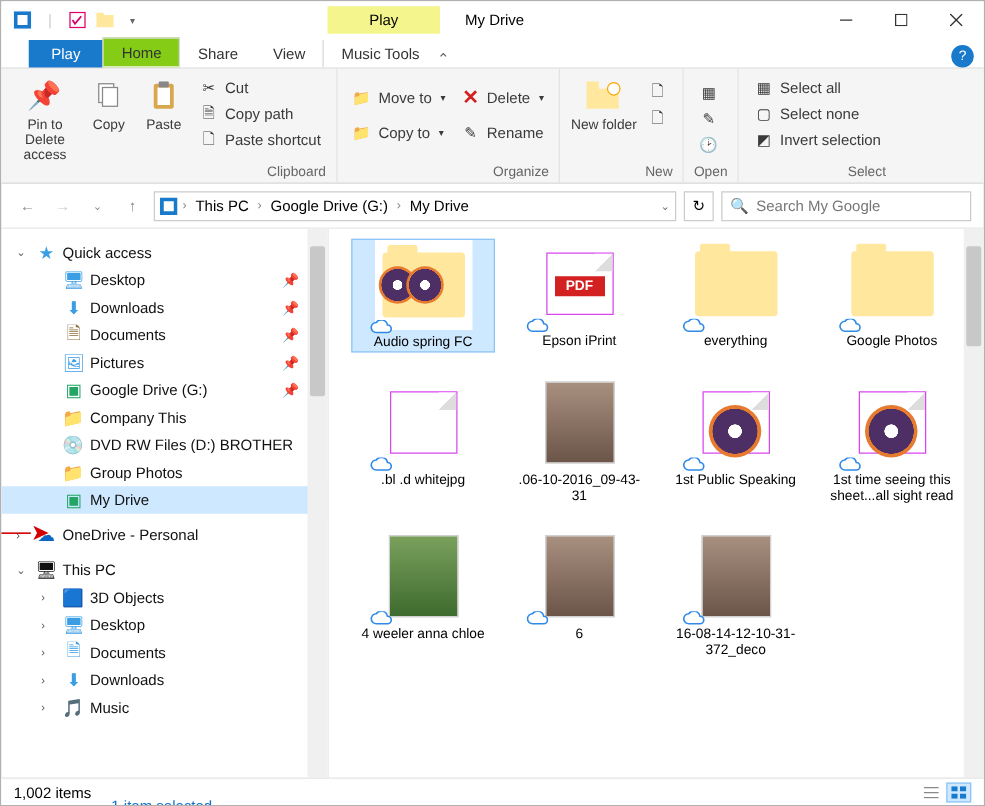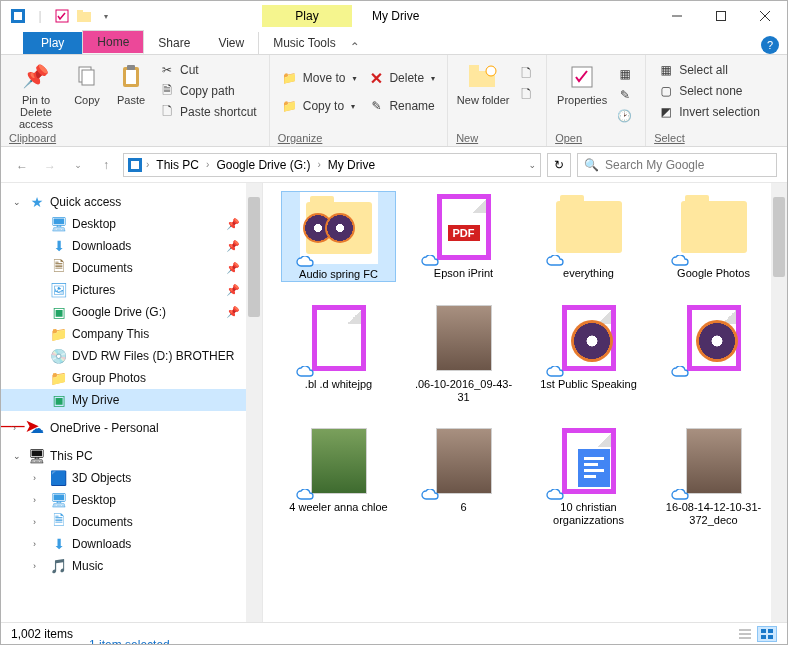--- a/index.html
+++ b/index.html
@@ -11,30 +11,30 @@
 .titlebar .qat .q { width: 22px; height: 22px; display: flex; align-items: center; justify-content: center; }
 .titlebar .play-box { margin-left: 145px; width: 90px; text-align: center; background: #f5f58e; font-size: 12px; padding: 4px 0; }
 .titlebar .title { margin-left: 20px; font-size: 12px; }
 .titlebar .winbtns { margin-left: auto; display: flex; }
 .titlebar .winbtn { width: 44px; height: 28px; display: flex; align-items: center; justify-content: center; }
 
 
 .tabs { height: 24px; display: flex; align-items: flex-end; background: #fff; border-bottom: 1px solid #dadada; }
 .tab { padding: 4px 14px; font-size: 12px; color: #333; white-space: nowrap; }
 .tab.file { background: #1979ca; color: #fff; margin-left: 22px; padding: 4px 18px; }
-.tab.active { border: 1px solid #dadada; border-bottom: 1px solid #f5f5f5; background: #ec4899; }
+.tab.active { border: 1px solid #dadada; border-bottom: 1px solid #f5f5f5; background: #84cc16; }
 .tab.tools { border-left: 1px solid #dadada; }
 .tabs .help { margin-left: auto; width: 18px; height: 18px; border-radius: 50%; background: #1979ca; color: #fff; display: flex; align-items: center; justify-content: center; margin-right: 8px; font-size: 11px; }
 .tabs .caret { margin-right: 8px; color: #666; }
 
 
 .ribbon { height: 92px; background: #f5f5f5; display: flex; border-bottom: 1px solid #dadada; }
 .rgroup { border-right: 1px solid #e3e3e3; padding: 4px 8px 2px 8px; display: flex; flex-direction: column; }
 .rgroup .body { flex: 1; display: flex; align-items: flex-start; gap: 4px; }
-.rgroup .lbl { text-align: left; font-size: 11px; color: #666; padding-top: 2px; text-decoration: underline; }
+.rgroup .lbl { text-align: right; font-size: 11px; color: #666; padding-top: 2px; }
 .bigbtn { display: flex; flex-direction: column; align-items: center; width: 54px; gap: 3px; padding-top: 4px; }
 .bigbtn .ico { width: 28px; height: 28px; display: flex; align-items: center; justify-content: center; font-size: 22px; }
 .bigbtn .t { font-size: 11px; text-align: center; color: #3a3a3a; line-height: 1.1; }
 .smallcol { display: flex; flex-direction: column; gap: 3px; padding-top: 2px; }
 .smallbtn { display: flex; align-items: center; gap: 5px; font-size: 12px; color: #3a3a3a; padding: 1px 4px; white-space: nowrap; }
 .smallbtn .si { width: 16px; height: 16px; display: flex; align-items: center; justify-content: center; }
 
 
 .addrrow { height: 36px; display: flex; align-items: center; padding: 0 10px; gap: 6px; border-bottom: 1px solid #e8e8e8; }
 .navarrow { width: 22px; height: 22px; display: flex; align-items: center; justify-content: center; color: #888; }
@@ -63,21 +63,21 @@
 .content .scroll { position: absolute; right: 0; top: 0; width: 16px; height: 100%; background: #f0f0f0; }
 .content .thumb { position: absolute; right: 2px; top: 14px; width: 12px; height: 80px; background: #c8c8c8; border-radius: 2px; }
 .grid { display: grid; grid-template-columns: repeat(4, 115px); gap: 20px 10px; }
 .tile { display: flex; flex-direction: column; align-items: center; gap: 4px; width: 115px; }
 .tile.sel { background: #cde8ff; border: 1px solid #8cc5f5; }
 .tile .thumbv { width: 78px; height: 72px; background: #fff; position: relative; display: flex; align-items: center; justify-content: center; }
 .tile .fname { font-size: 11px; text-align: center; line-height: 1.2; word-break: break-word; max-width: 100px; }
 .cloud { position: absolute; left: -4px; bottom: -4px; width: 18px; height: 12px; }
 .folder { width: 66px; height: 52px; background: #ffe79e; border-radius: 3px; position: relative; }
 .folder::before { content: ""; position: absolute; top: -6px; left: 4px; width: 24px; height: 8px; background: #ffe79e; border-radius: 2px 2px 0 0; }
-.paper { width: 54px; height: 66px; background: #fff; border: 5px solid #d946ef; position: relative; }
+.paper { width: 54px; height: 50px; background: #fff; border: 1px solid #d946ef; position: relative; }
 .paper .fold { position: absolute; top: 0; right: 0; width: 14px; height: 14px; background: linear-gradient(135deg, #fff 50%, #ddd 50%); }
 .pdfbadge { position: absolute; bottom: 14px; left: 6px; right: 6px; background: #d32020; color: #fff; font-size: 11px; font-weight: bold; text-align: center; padding: 2px 0; }
 .gdoc { position: absolute; top: 16px; left: 11px; width: 32px; height: 38px; background: #4285f4; display: flex; flex-direction: column; gap: 3px; padding: 8px 6px; }
 .gdoc div { height: 3px; background: #fff; }
 .disc { width: 48px; height: 48px; border-radius: 50%; background: radial-gradient(circle, #fff 0 18%, #4d2f66 19% 60%, #e67a2e 61% 100%); }
 .photo { width: 56px; height: 66px; background: #888; border: 1px solid #d0d0d0; }
 
 
 .status { position: absolute; bottom: 0; left: 0; right: 0; height: 22px; border-top: 1px solid #e3e3e3; display: flex; align-items: center; padding: 0 10px; font-size: 12px; gap: 16px; background: #fff; }
 .status .sel { color: #1471c9; margin-top: 22px; }
@@ -237,29 +237,20 @@
         <div class="smallbtn">
             <span class="si">🗋</span>
           </div>
       </div>
     </div>
     <div class="lbl">New</div>
   </div>
 
   <div class="rgroup">
     <div class="body">
-      <div class="bigbtn">
-        <div class="ico">
-            <svg width="24" height="24">
-              <rect x="2" y="2" width="20" height="20" fill="#fff" stroke="#888"></rect>
-              <path d="M6 12l3 4 8-10" stroke="#d06" fill="none" stroke-width="2"></path>
-            </svg>
-          </div>
-        <div class="t">Properties</div>
-      </div>
       <div class="smallcol" style="padding-top:6px">
         <div class="smallbtn">
             <span class="si">▦</span>
           </div>
         <div class="smallbtn">
             <span class="si">✎</span>
           </div>
         <div class="smallbtn">
             <span class="si">🕑</span>
           </div>
@@ -491,55 +482,39 @@
             <div class="paper">
               <div class="fold"></div>
               <div style="position:absolute;top:10px;left:4px">
                 <div class="disc" style="width:42px;height:42px"></div>
               </div>
             </div>
             <svg class="cloud" viewBox="0 0 18 12">
               <path d="M5 10a4 4 0 010-8 5 5 0 019 2 3 3 0 010 6z" fill="#fff" stroke="#2e8ae6" stroke-width="1.3"></path>
             </svg>
           </div>
+          <div class="fname">1st time seeing this sheet...all sight read</div>
         </div>
         <div class="tile">
           <div class="thumbv">
             <div class="photo" style="background:linear-gradient(#7aa05c,#3e6b2f)"></div>
             <svg class="cloud" viewBox="0 0 18 12">
               <path d="M5 10a4 4 0 010-8 5 5 0 019 2 3 3 0 010 6z" fill="#fff" stroke="#2e8ae6" stroke-width="1.3"></path>
             </svg>
           </div>
           <div class="fname">4 weeler anna chloe</div>
         </div>
         <div class="tile">
           <div class="thumbv">
             <div class="photo" style="background:linear-gradient(#a89080,#6b5548)"></div>
             <svg class="cloud" viewBox="0 0 18 12">
               <path d="M5 10a4 4 0 010-8 5 5 0 019 2 3 3 0 010 6z" fill="#fff" stroke="#2e8ae6" stroke-width="1.3"></path>
             </svg>
           </div>
           <div class="fname">6</div>
-        </div>
-        <div class="tile">
-          <div class="thumbv">
-            <div class="paper">
-              <div class="fold"></div>
-              <div class="gdoc">
-                <div></div>
-                <div style="width:70%"></div>
-                <div></div>
-                <div style="width:60%"></div>
-              </div>
-            </div>
-            <svg class="cloud" viewBox="0 0 18 12">
-              <path d="M5 10a4 4 0 010-8 5 5 0 019 2 3 3 0 010 6z" fill="#fff" stroke="#2e8ae6" stroke-width="1.3"></path>
-            </svg>
-          </div>
-          <div class="fname">10 christian organizzations</div>
         </div>
         <div class="tile">
           <div class="thumbv">
             <div class="photo" style="background:linear-gradient(#a89080,#6b5548)"></div>
             <svg class="cloud" viewBox="0 0 18 12">
               <path d="M5 10a4 4 0 010-8 5 5 0 019 2 3 3 0 010 6z" fill="#fff" stroke="#2e8ae6" stroke-width="1.3"></path>
             </svg>
           </div>
           <div class="fname">16-08-14-12-10-31-372_deco</div>
         </div>

